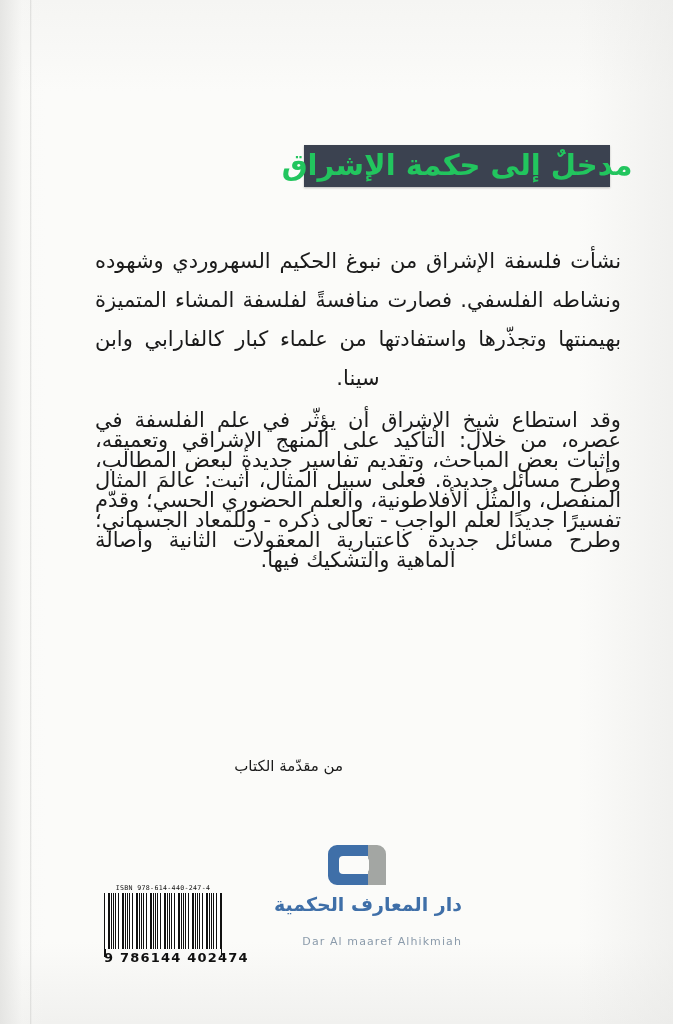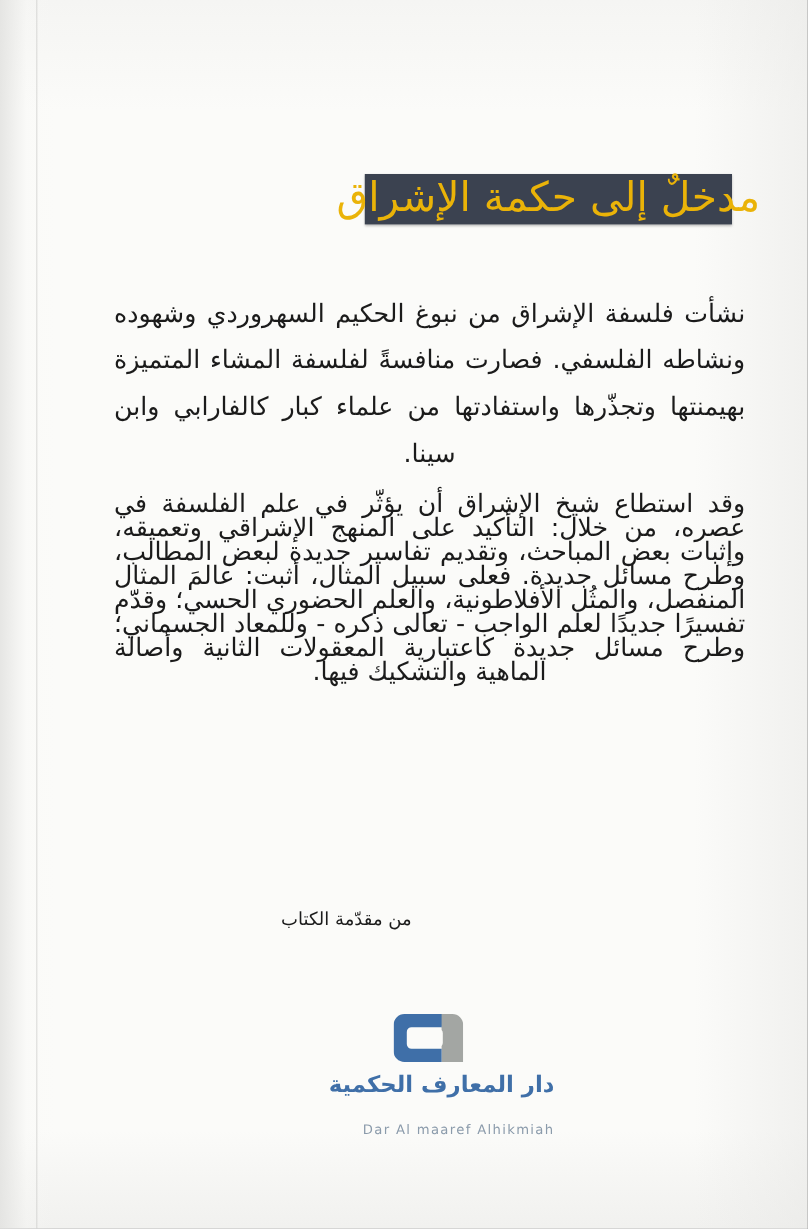--- a/index.html
+++ b/index.html
@@ -53,23 +53,23 @@
     top: 145px;
     width: 306px;
     height: 42px;
     background: #3b4250;
     display: flex;
     align-items: center;
     justify-content: center;
     box-shadow: 0 1px 2px rgba(0,0,0,0.25);
   }
   .title-banner .title-text {
-    color: #eab308;
-    font-size: 34px;
-    font-weight: 400;
+    color: #22c55e;
+    font-size: 29px;
+    font-weight: 700;
     line-height: 1;
     letter-spacing: 0px;
     white-space: nowrap;
     transform: translateY(-1px);
   }
 
   
   .blurb {
     position: absolute;
     right: 52px;
@@ -206,20 +206,25 @@
     <span class="title-text">مدخلٌ إلى حكمة الإشراق</span>
   </div>
 
   <div class="blurb">
     <p class="lead">نشأت فلسفة الإشراق من نبوغ الحكيم السهروردي وشهوده ونشاطه الفلسفي. فصارت منافسةً لفلسفة المشاء المتميزة بهيمنتها وتجذّرها واستفادتها من علماء كبار كالفارابي وابن سينا.</p>
     <p class="body">وقد استطاع شيخ الإشراق أن يؤثّر في علم الفلسفة في عصره، من خلال: التأكيد على المنهج الإشراقي وتعميقه، وإثبات بعض المباحث، وتقديم تفاسير جديدة لبعض المطالب، وطرح مسائل جديدة. فعلى سبيل المثال، أثبت: عالمَ المثال المنفصل، والمثُل الأفلاطونية، والعلم الحضوري الحسي؛ وقدّم تفسيرًا جديدًا لعلم الواجب - تعالى ذكره - وللمعاد الجسماني؛ وطرح مسائل جديدة كاعتبارية المعقولات الثانية وأصالة الماهية والتشكيك فيها.</p>
   </div>
 
   <div class="attribution">من مقدّمة الكتاب</div>
 
+  <div class="barcode-block">
+    <div class="isbn-line">ISBN 978-614-440-247-4</div>
+    <div class="bars bars-ext"></div>
+    <div class="barcode-digits">9  786144  402474</div>
+  </div>
 
   <div class="publisher">
     <div class="logo-mark">
       <svg viewBox="0 0 58 40" width="58" height="40" aria-hidden="true">
 
         <path d="M29 0 H49 A9 9 0 0 1 58 9 V40 H40 V12 A3 3 0 0 0 37 9 H29 Z" fill="#a3a6a3"></path>
 
         <path d="M9 0 H40 V11 H15 A4 4 0 0 0 11 15 V25 A4 4 0 0 0 15 29 H40 V40 H9 A9 9 0 0 1 0 31 V9 A9 9 0 0 1 9 0 Z" fill="#3f6fa8"></path>
 
         <rect x="17" y="13" width="24" height="14" rx="3" fill="#fbfbf9"></rect>

